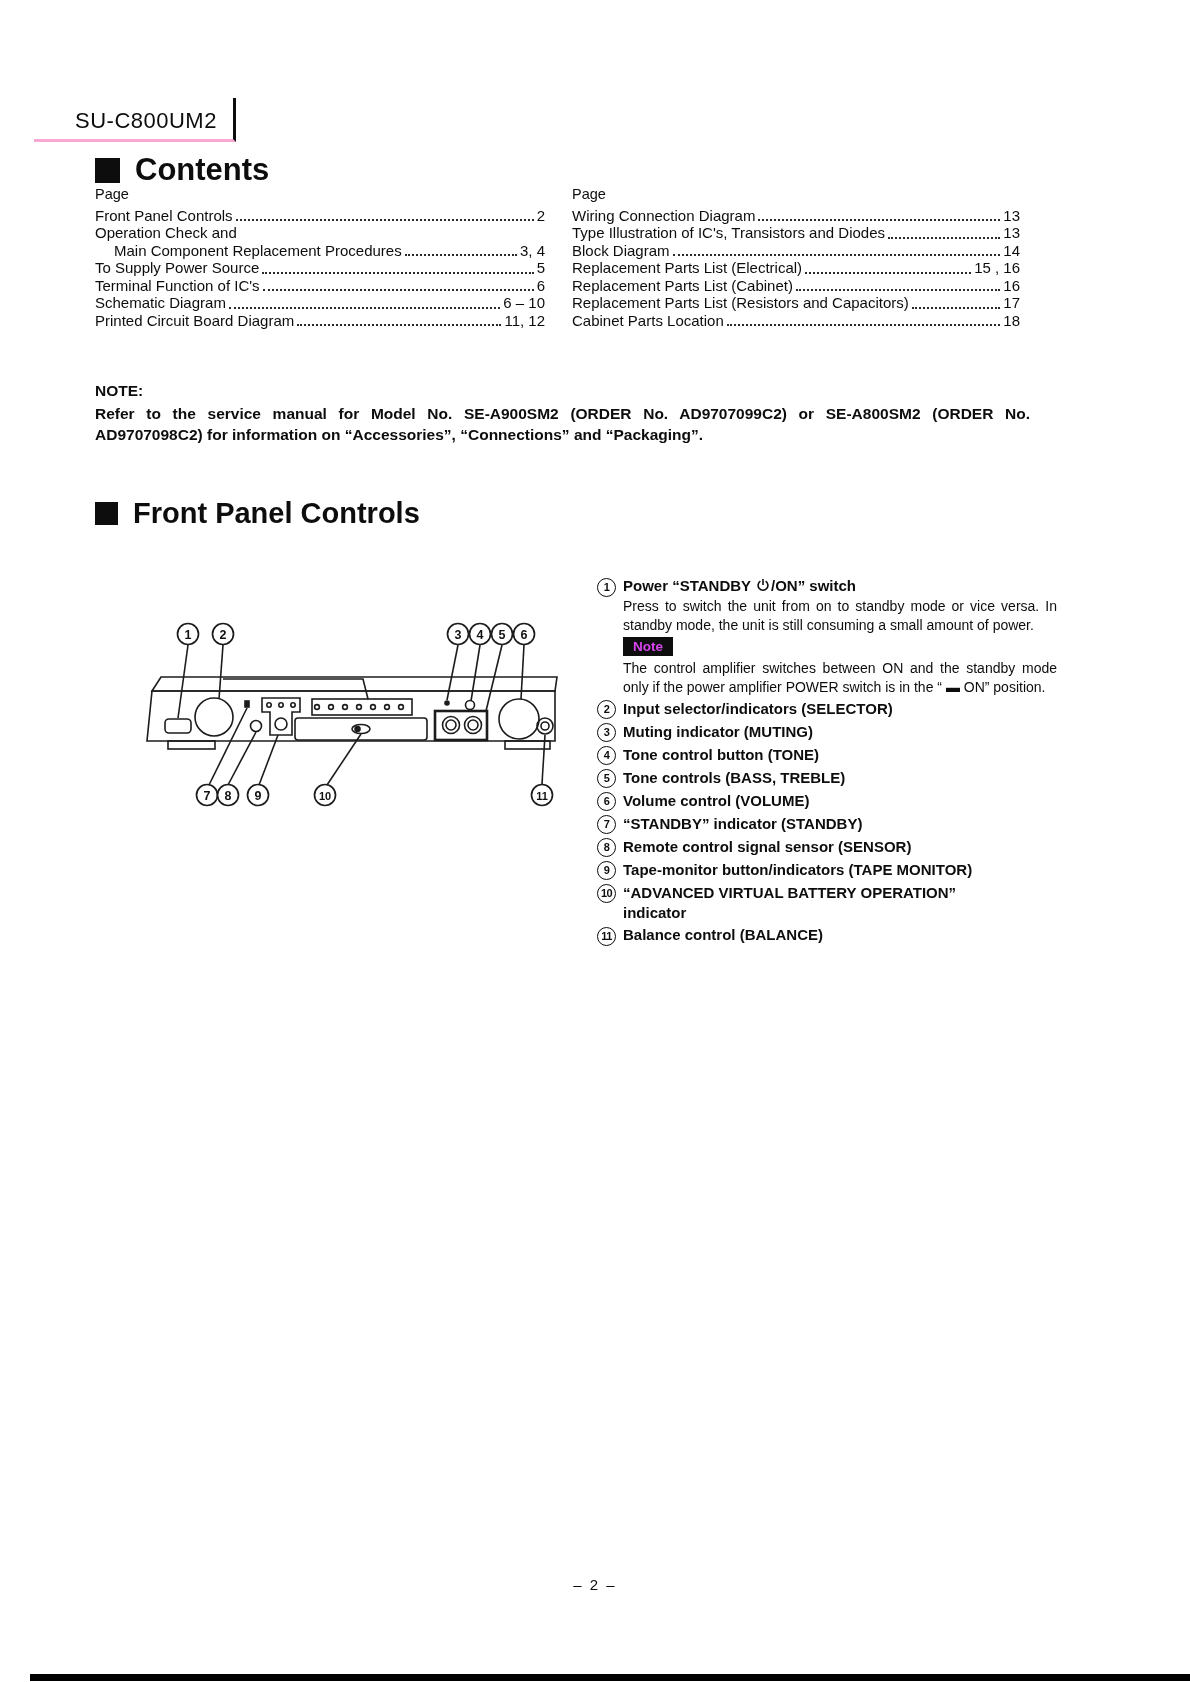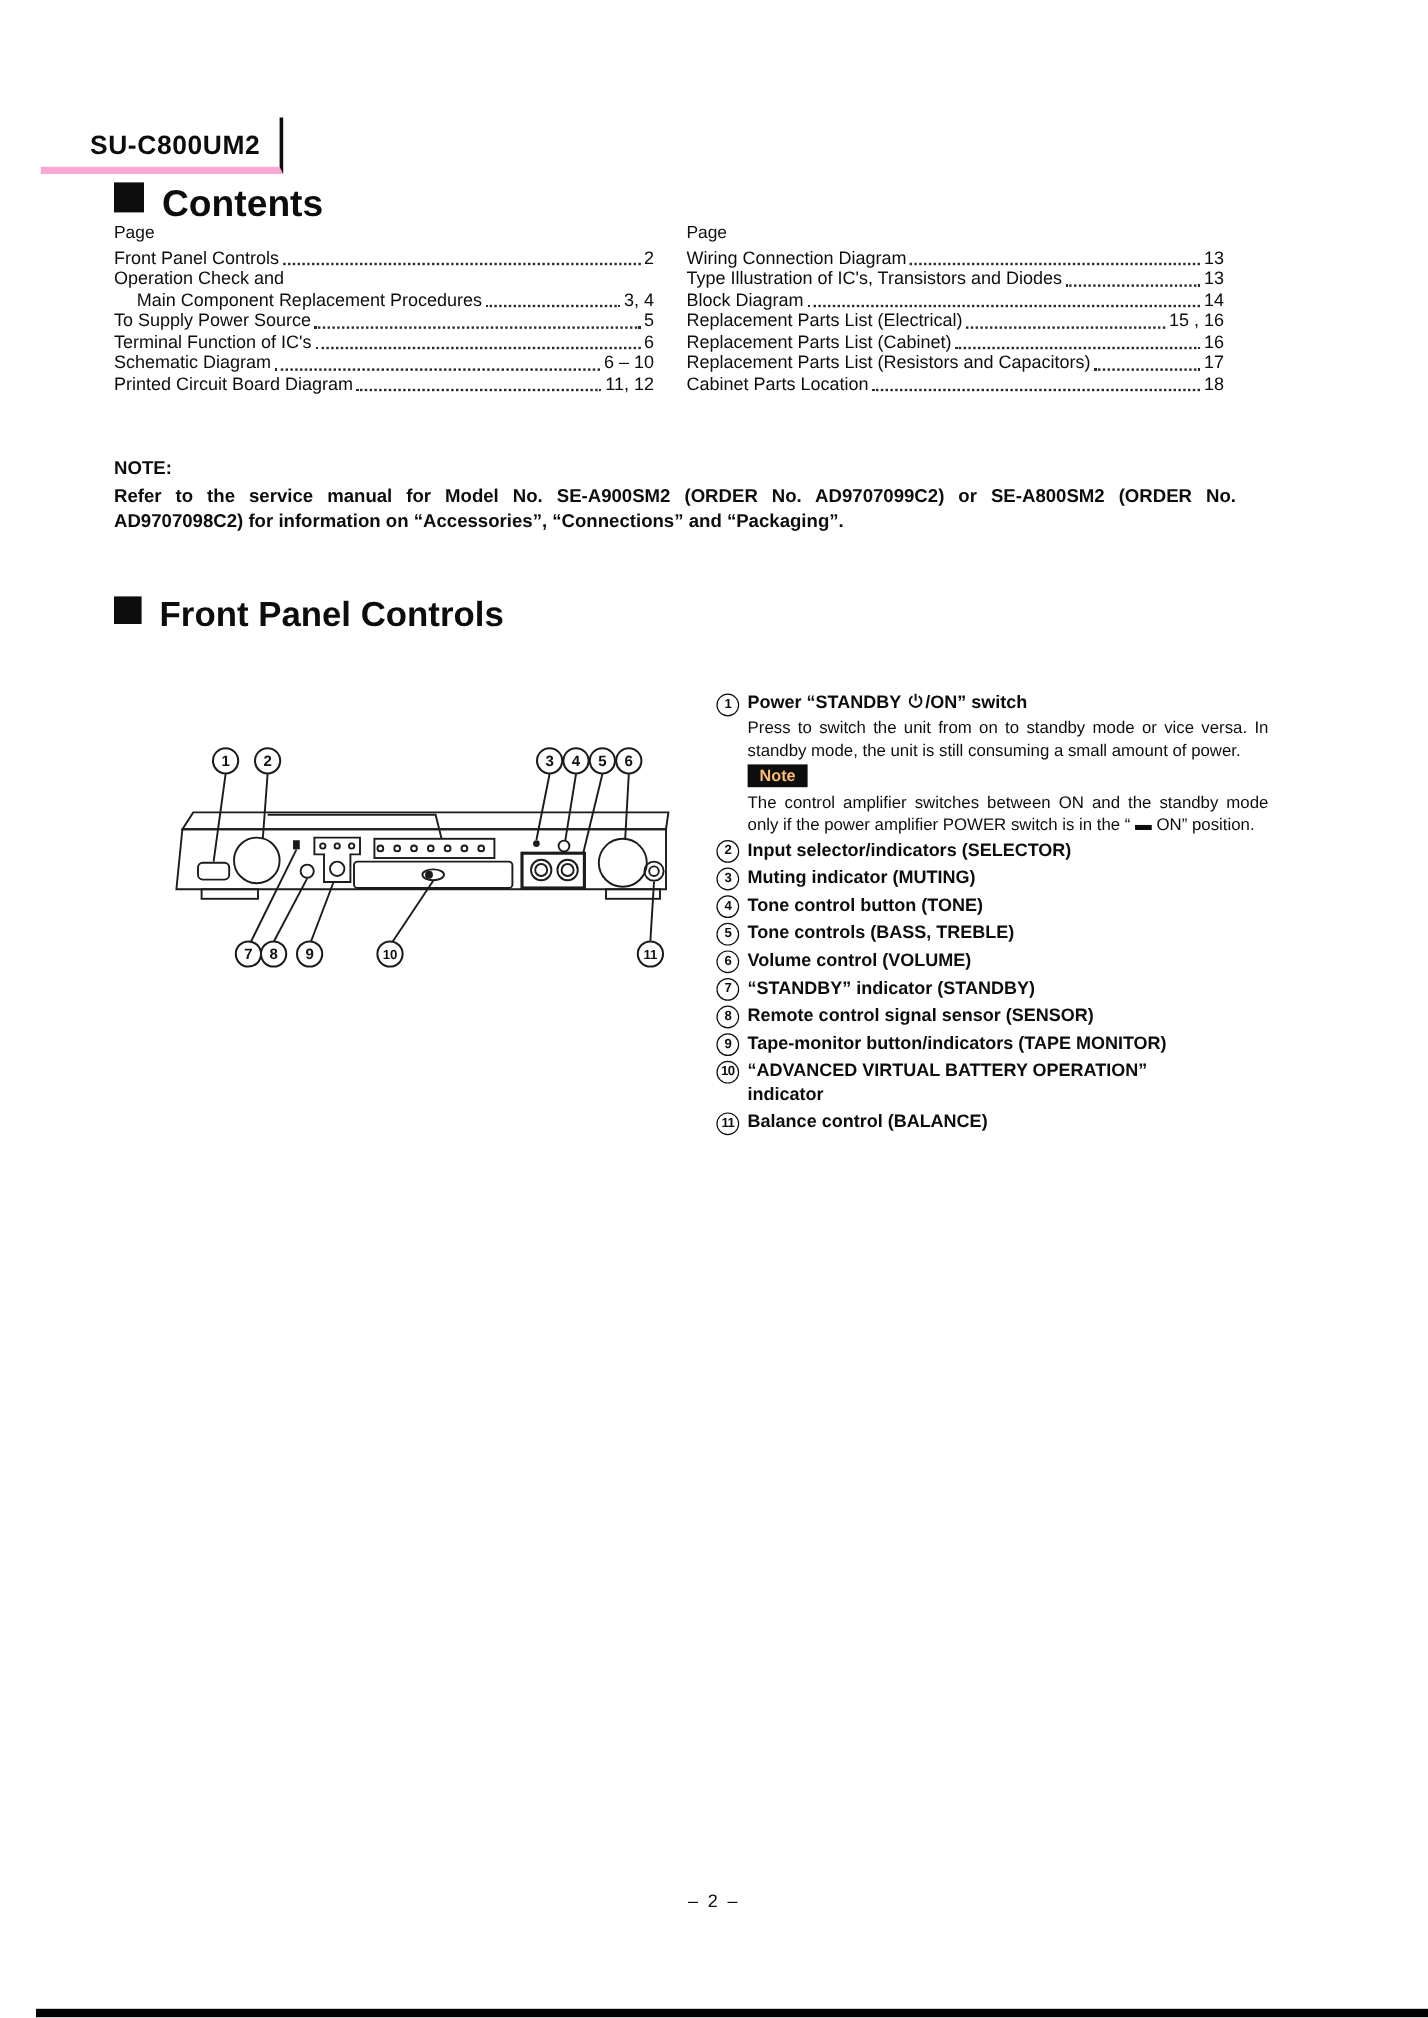--- a/index.html
+++ b/index.html
@@ -10,27 +10,27 @@
     background:#ffffff;
     font-family:"Liberation Sans","DejaVu Sans",sans-serif;
     color:#0d0d0d;
     overflow:hidden;
   }
 
   
   .model-box{
     position:absolute;left:34px;top:98px;
     padding:10px 16px 5px 41px;
-    border-bottom:6px solid #f9a8d4;
+    border-bottom:3px solid #f9a8d4;
     border-right:3px solid #0d0d0d;
-    font-size:22px;font-weight:bold;letter-spacing:.5px;
+    font-size:22px;font-weight:normal;letter-spacing:.5px;
   }
 
   
-  .sec-heading{position:absolute;display:flex;align-items:flex-start;font-weight:bold;}
+  .sec-heading{position:absolute;display:flex;align-items:center;font-weight:bold;}
   .sec-heading .sq{display:inline-block;background:#0d0d0d;margin-right:15px;}
   #contents-heading{left:95px;top:152px;font-size:31px;}
   #contents-heading .sq{width:25px;height:25px;}
   #fpc-heading{left:95px;top:497px;font-size:29px;}
   #fpc-heading .sq{width:23px;height:23px;}
 
   
   .toc-col{position:absolute;top:186px;font-size:15px;line-height:17.5px;}
   #toc-left{left:95px;width:450px;}
   #toc-right{left:572px;width:448px;}
@@ -55,21 +55,21 @@
   .co{
     display:inline-flex;align-items:center;justify-content:center;
     width:17px;height:17px;border:1.7px solid #0d0d0d;border-radius:50%;
     font-size:11px;font-weight:bold;flex:none;margin-top:1.5px;
     letter-spacing:-.5px;
   }
   .ctl-content{flex:1;}
   .ctl-title{font-weight:bold;font-size:15px;line-height:20px;}
   .ctl-body{text-align:justify;margin-top:1px;}
   .note-badge{
-    display:inline-block;background:#0d0d0d;color:#fdba74;font-weight:bold;
+    display:inline-block;background:#0d0d0d;color:#d946ef;font-weight:bold;
     font-size:13.5px;line-height:19px;padding:0 10px;margin:3px 0 2px 0;
   }
   .pw-icon{vertical-align:-1px;margin:0 1px;}
 
   
   .footer-page{position:absolute;left:0;top:1576px;width:1190px;text-align:center;font-size:15px;letter-spacing:2px;}
   .bottom-bar{position:absolute;left:30px;right:0;bottom:1px;height:7px;background:#000;}
 </style>
 </head>
 <body>

